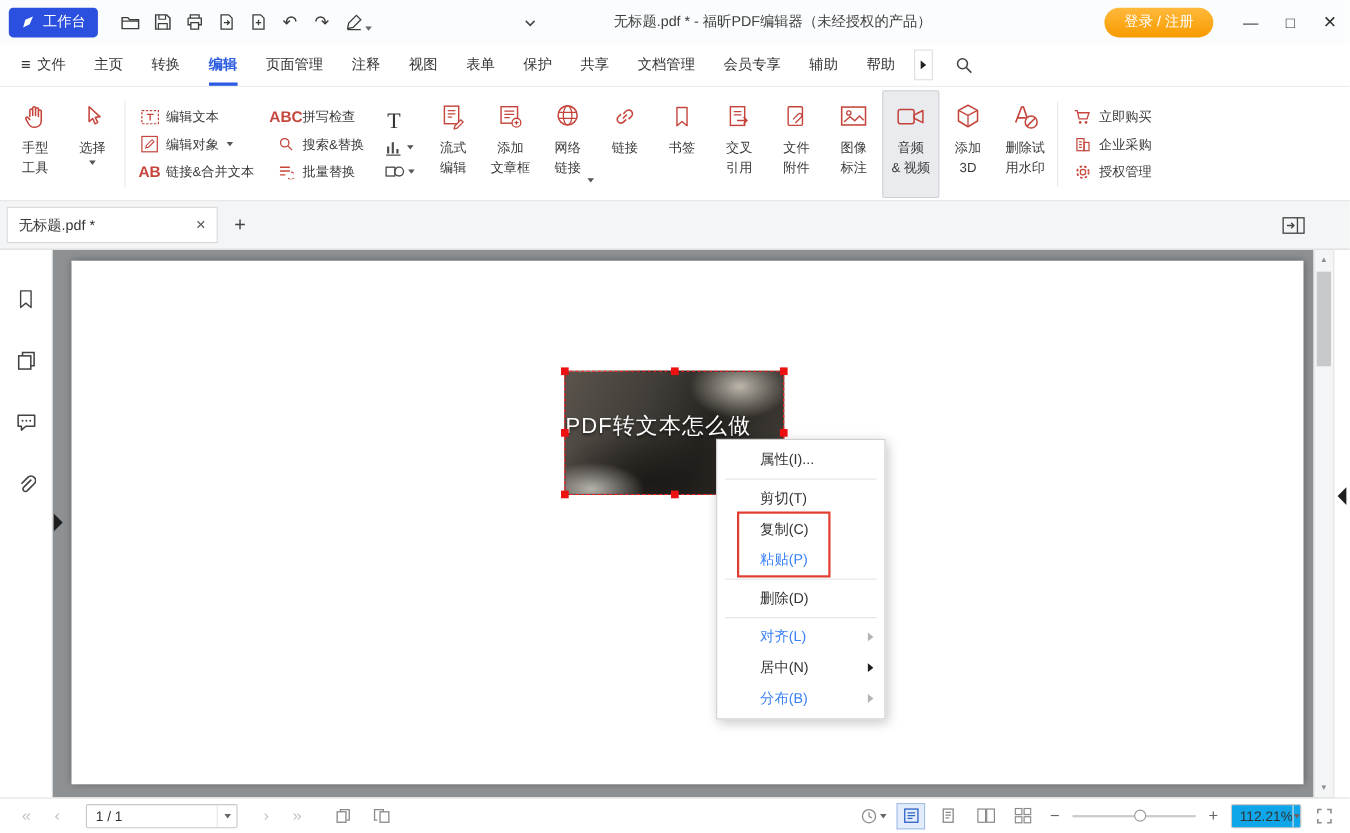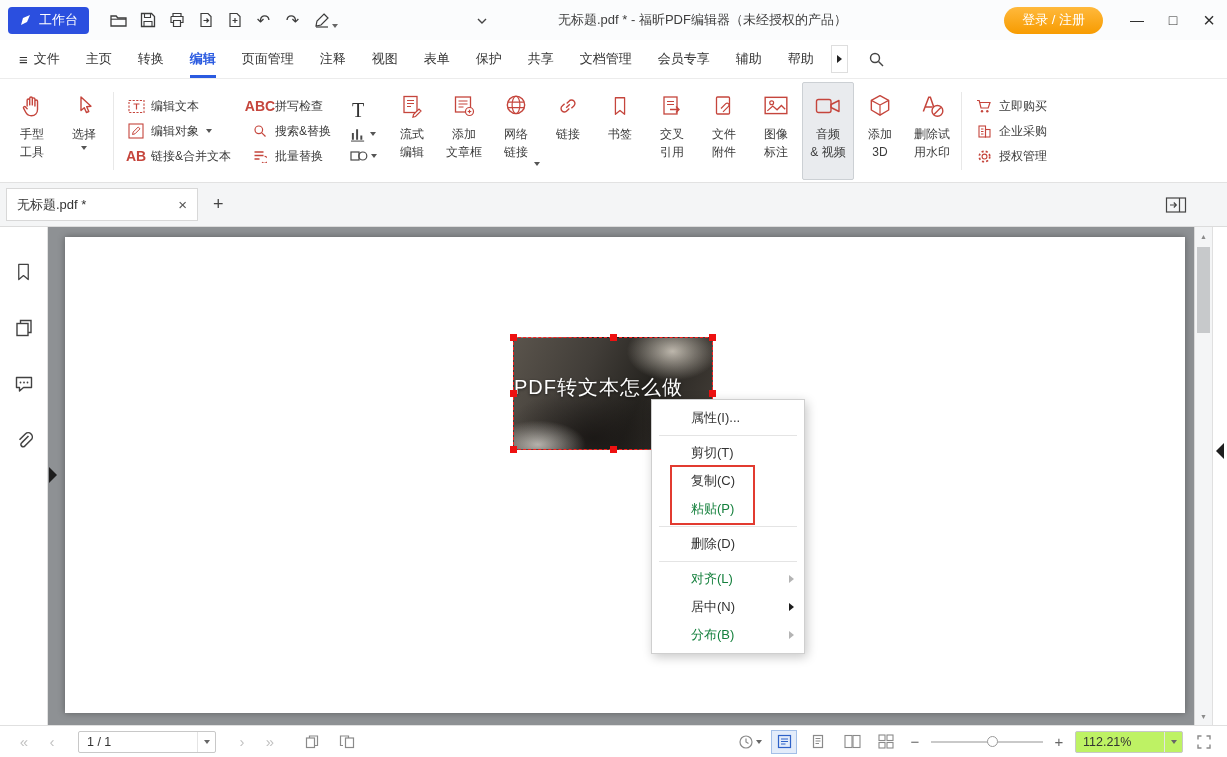--- a/index.html
+++ b/index.html
@@ -85,42 +85,42 @@
  border:1px dashed #ff1f1f}
 .img-title{position:absolute;left:0;right:0;top:36px;color:#fff;font-weight:400;font-size:20px;letter-spacing:1px;text-shadow:0 1px 3px rgba(0,0,0,.65);white-space:nowrap}
 .hdl{position:absolute;width:7px;height:7px;background:#ee1111}
 .h-tl{left:-4px;top:-4px}.h-tm{left:50%;margin-left:-3.5px;top:-4px}.h-tr{right:-4px;top:-4px}
 .h-ml{left:-4px;top:50%;margin-top:-3.5px}.h-mr{right:-4px;top:50%;margin-top:-3.5px}
 .h-bl{left:-4px;bottom:-4px}.h-bm{left:50%;margin-left:-3.5px;bottom:-4px}.h-br{right:-4px;bottom:-4px}
 
 
 .ctx{position:absolute;left:603px;top:172px;width:154px;background:#fff;border:1px solid #cfcfcf;box-shadow:2px 3px 10px rgba(0,0,0,.22);padding:4px 0;z-index:20}
 .ctx-item{height:28px;display:flex;align-items:center;padding-left:39px;font-size:13px;color:#333;position:relative;white-space:nowrap}
-.ctx-item.disabled{color:#15803d}
+.ctx-item.disabled{color:#3b82f6}
 .ctx-sep{height:1px;background:#e4e4e4;margin:3px 7px}
 .subarrow{position:absolute;right:10px;top:50%;margin-top:-4px;width:0;height:0;border-top:4px solid transparent;border-bottom:4px solid transparent;border-left:5px solid #b4b4b4}
 .subarrow.dark{border-left-color:#1d1d1d}
 .ctx-highlight{position:absolute;left:18px;top:65px;width:85px;height:60px;border:2px solid #e23b30;pointer-events:none}
 
 
 .statusbar{position:absolute;left:0;right:0;bottom:0;height:32px;background:#fff;border-top:1px solid #e0e0e0;display:flex;align-items:center;padding:0 10px;z-index:40}
 .nav{font-size:15px;color:#c2c2c2;width:28px;text-align:center}
 .pagebox{width:138px;height:22px;border:1px solid #c8c8c8;border-radius:2px;background:#fff;display:flex;align-items:center;margin:0 12px}
 .pb-text{flex:1;padding-left:8px;font-size:12.5px;color:#333}
 .pb-caret{width:18px;height:100%;display:flex;align-items:center;justify-content:center;border-left:1px solid #e4e4e4}
 .sb-tool{width:26px;height:24px;display:flex;align-items:center;justify-content:center;color:#8a8a8a;position:relative;border:1px solid transparent}
 .sb-tool.sel{background:#e3ecfa;border-color:#a3bfe8;color:#2f62c8}
 .sb-tool .caret{margin-left:2px}
 .sb-left-views{display:flex;align-items:center;gap:8px;margin-left:16px}
 .sb-right{margin-left:auto;display:flex;align-items:center;gap:8px}
 .zoom-glyph{font-size:15px;color:#666;width:16px;text-align:center}
 .slider{position:relative;width:112px;height:20px}
 .slider-track{position:absolute;left:0;right:0;top:9px;height:2px;background:#c9c9c9}
 .slider-handle{position:absolute;left:50%;top:4px;width:11px;height:11px;border-radius:50%;background:#fff;border:1px solid #9a9a9a}
-.zoombox{width:108px;height:22px;border:1px solid #c8c8c8;border-radius:2px;display:flex;align-items:center;background:#bef264}
+.zoombox{width:64px;height:22px;border:1px solid #c8c8c8;border-radius:2px;display:flex;align-items:center;background:#0ea5e9}
 .zb-text{flex:1;padding-left:7px;font-size:12.5px;color:#333;white-space:nowrap}
 .zb-caret{width:18px;height:100%;display:flex;align-items:center;justify-content:center;border-left:1px solid #e4e4e4}
 </style>
 </head>
 <body>
 
 <div class="titlebar">
   <div class="ws-btn">
     <span>
         <svg width="14" height="14" viewBox="0 0 14 14">

